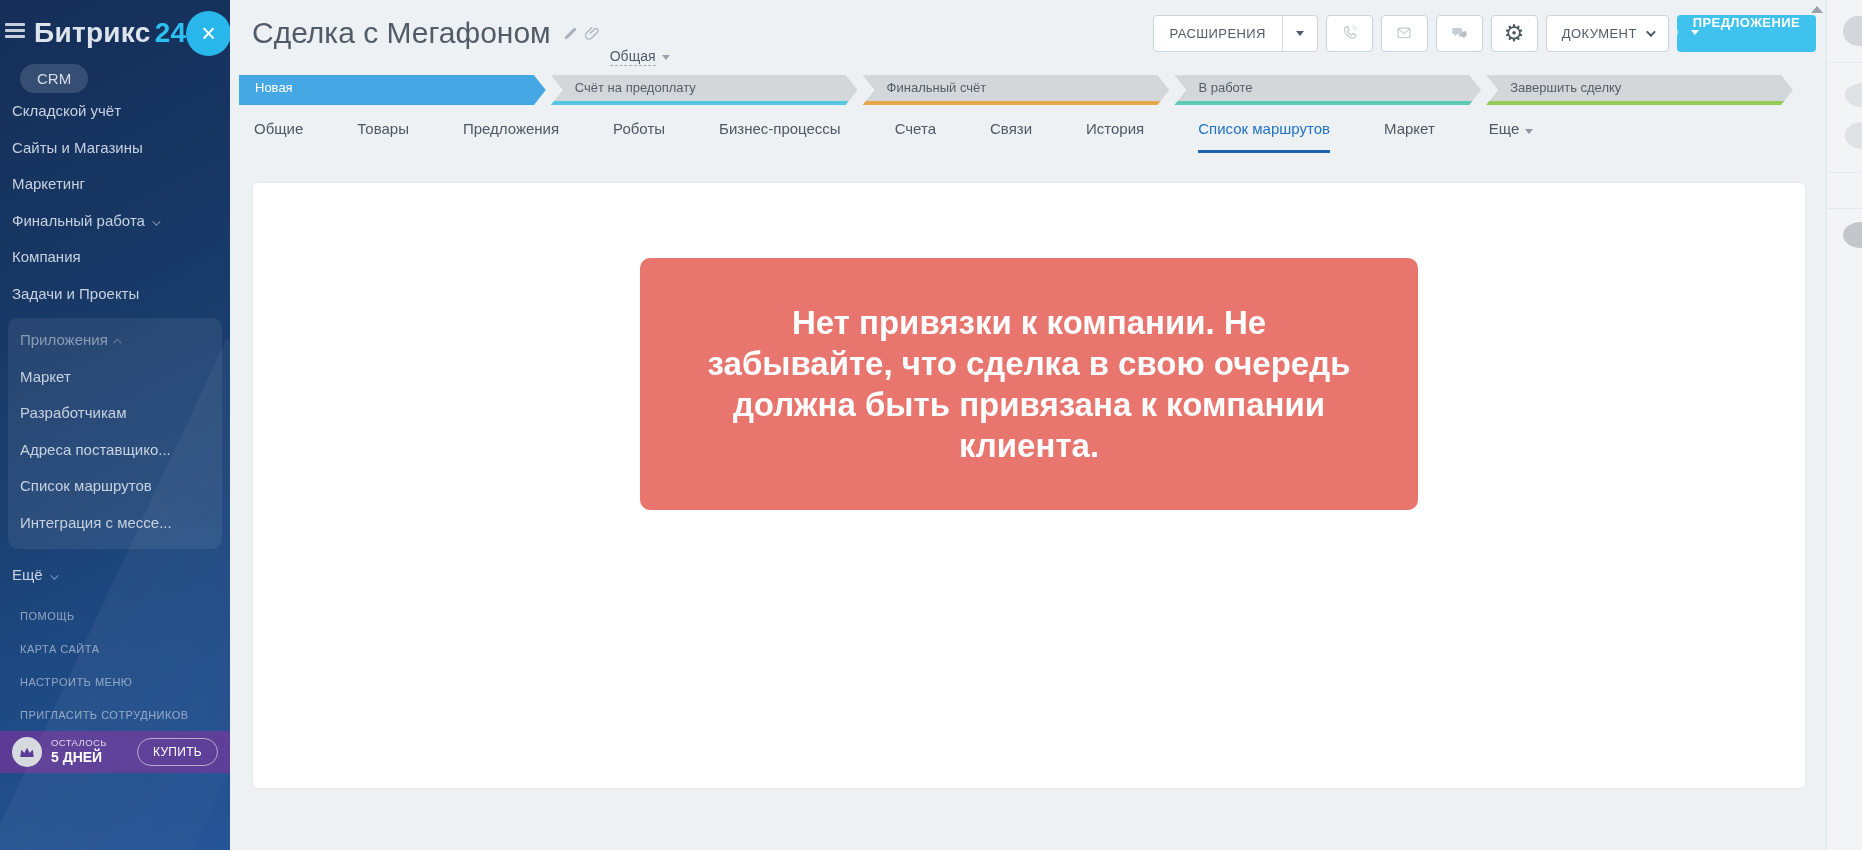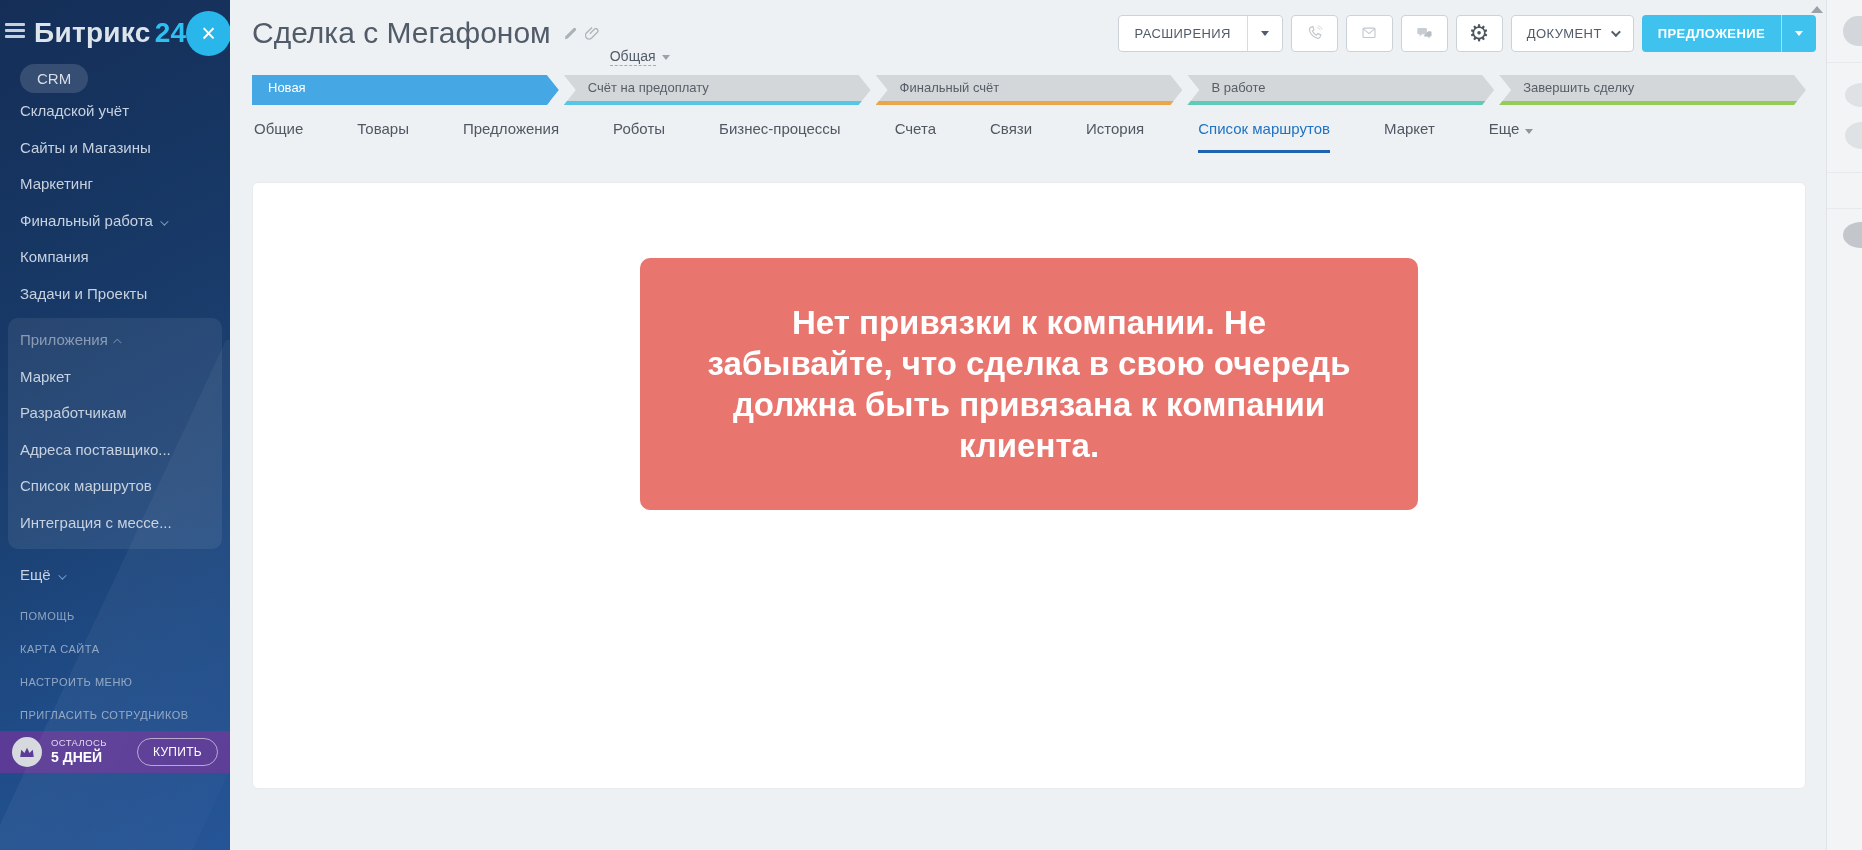--- a/index.html
+++ b/index.html
@@ -21,21 +21,21 @@
   .hamburger { position:absolute; left:5px; top:23px; width:20px; height:16px; cursor:pointer; }
   .hamburger span { display:block; height:2.5px; background:#c6cfdb; margin-bottom:3.5px; border-radius:1px; }
   .logo { position:absolute; left:34px; top:17px; font-size:28px; font-weight:bold; color:#dde4ec; letter-spacing:.3px; }
   .logo .suffix { color:#2cc1f0; margin-left:4px; }
   .close-btn { position:absolute; left:186px; top:11px; width:45px; height:45px; border-radius:50%;
     background:#29b6ea; color:#fff; display:flex; align-items:center; justify-content:center;
     font-size:25px; font-weight:300; cursor:pointer; z-index:5; }
   .nav { position:absolute; left:0; top:64px; right:0; }
   .crm-badge { display:inline-block; margin-left:20px; padding:6px 17px; border-radius:17px;
     background:rgba(255,255,255,.14); color:#d8dfe8; font-size:15px; cursor:pointer;text-align:center; }
-  .nav-item { height:36.5px; line-height:36.5px; padding-left:20px; font-size:15px; color:#c7d1df; cursor:pointer; white-space:nowrap; }
+  .nav-item { height:36.5px; line-height:36.5px; padding-left:12px; font-size:15px; color:#c7d1df; cursor:pointer; white-space:nowrap; }
   .chev { display:inline-block; width:6px; height:6px; border-right:1.7px solid currentColor;
     border-bottom:1.7px solid currentColor; transform:rotate(45deg) translateY(-2px); margin-left:7px; opacity:.65; }
   .chev.up { transform:rotate(-135deg) translateY(-1px); }
   .apps-group { margin:6px 8px 0 8px; background:rgba(255,255,255,.07); border-radius:10px; padding:4px 0 8px 0; }
   .apps-group .nav-item { padding-left:12px; }
   .apps-header { color:rgba(255,255,255,.45); }
   .more-item { margin-top:8px; }
   .more-item .chev { color:#6d9ed8; opacity:1; }
   .side-footer { position:absolute; left:20px; top:600px; }
   .side-footer .flink { display:block; line-height:33px; font-size:11px; letter-spacing:.5px;
@@ -64,28 +64,28 @@
   .tb-btn { height:37px; background:#fff; border:1px solid #ccd3d8; border-radius:4px;
     display:flex; align-items:center; color:#525c69; font-size:13px; letter-spacing:.4px;
     cursor:pointer; font-family:"Liberation Sans",sans-serif; }
   .tb-split-label { padding:0 16px; }
   .tb-split-caret { border-left:1px solid #d8dcdf; align-self:stretch; display:flex;
     align-items:center; padding:0 13px; }
   .tb-icon { width:47px; justify-content:center; }
   .tb-doc { padding:0 15px; gap:9px; }
   .doc-chev { width:7px; height:7px; border-right:2px solid #525c69; border-bottom:2px solid #525c69;
     transform:rotate(45deg) translateY(-2px); }
-  .tb-proposal { border:none; color:#fff; font-weight:bold; }
+  .tb-proposal { border:none; color:#fff; font-weight:bold;flex-direction:column; }
   .tb-proposal .tb-split-caret { border-left:1px solid rgba(255,255,255,.5); }
   .tb-proposal .tri { border-top-color:#fff; }
   .scroll-up { position:absolute; right:3px; top:6px; width:0; height:0;
     border-left:6px solid transparent; border-right:6px solid transparent;
     border-bottom:7px solid #9aa1a8; cursor:pointer; }
   
-  .stages { position:absolute; left:22px; top:75px; width:1554px; height:30px; display:flex; gap:5px; }
+  .stages { position:absolute; left:9px; top:75px; width:1554px; height:30px; display:flex; gap:5px; }
   .stage { flex:1; position:relative; background:#d4d7da; cursor:pointer;
     clip-path:polygon(0 0, calc(100% - 12px) 0, 100% 50%, calc(100% - 12px) 100%, 0 100%, 12px 50%); }
   .stage.first { clip-path:polygon(0 0, calc(100% - 12px) 0, 100% 50%, calc(100% - 12px) 100%, 0 100%); }
   .stage .stage-label { position:absolute; left:24px; top:0; line-height:26px; font-size:13px; color:#555e68; white-space:nowrap; }
   .stage.first .stage-label { left:16px; }
   .stage .strip { position:absolute; left:0; right:0; bottom:0; height:4px; }
   .stage.active .stage-label { color:#fff; }
   
   .tabs { position:absolute; left:24px; top:120px; height:33px; display:flex; gap:54px; }
   .tab { position:relative; font-size:15px; color:#4f5863; cursor:pointer; white-space:nowrap; padding-bottom:14px; }

